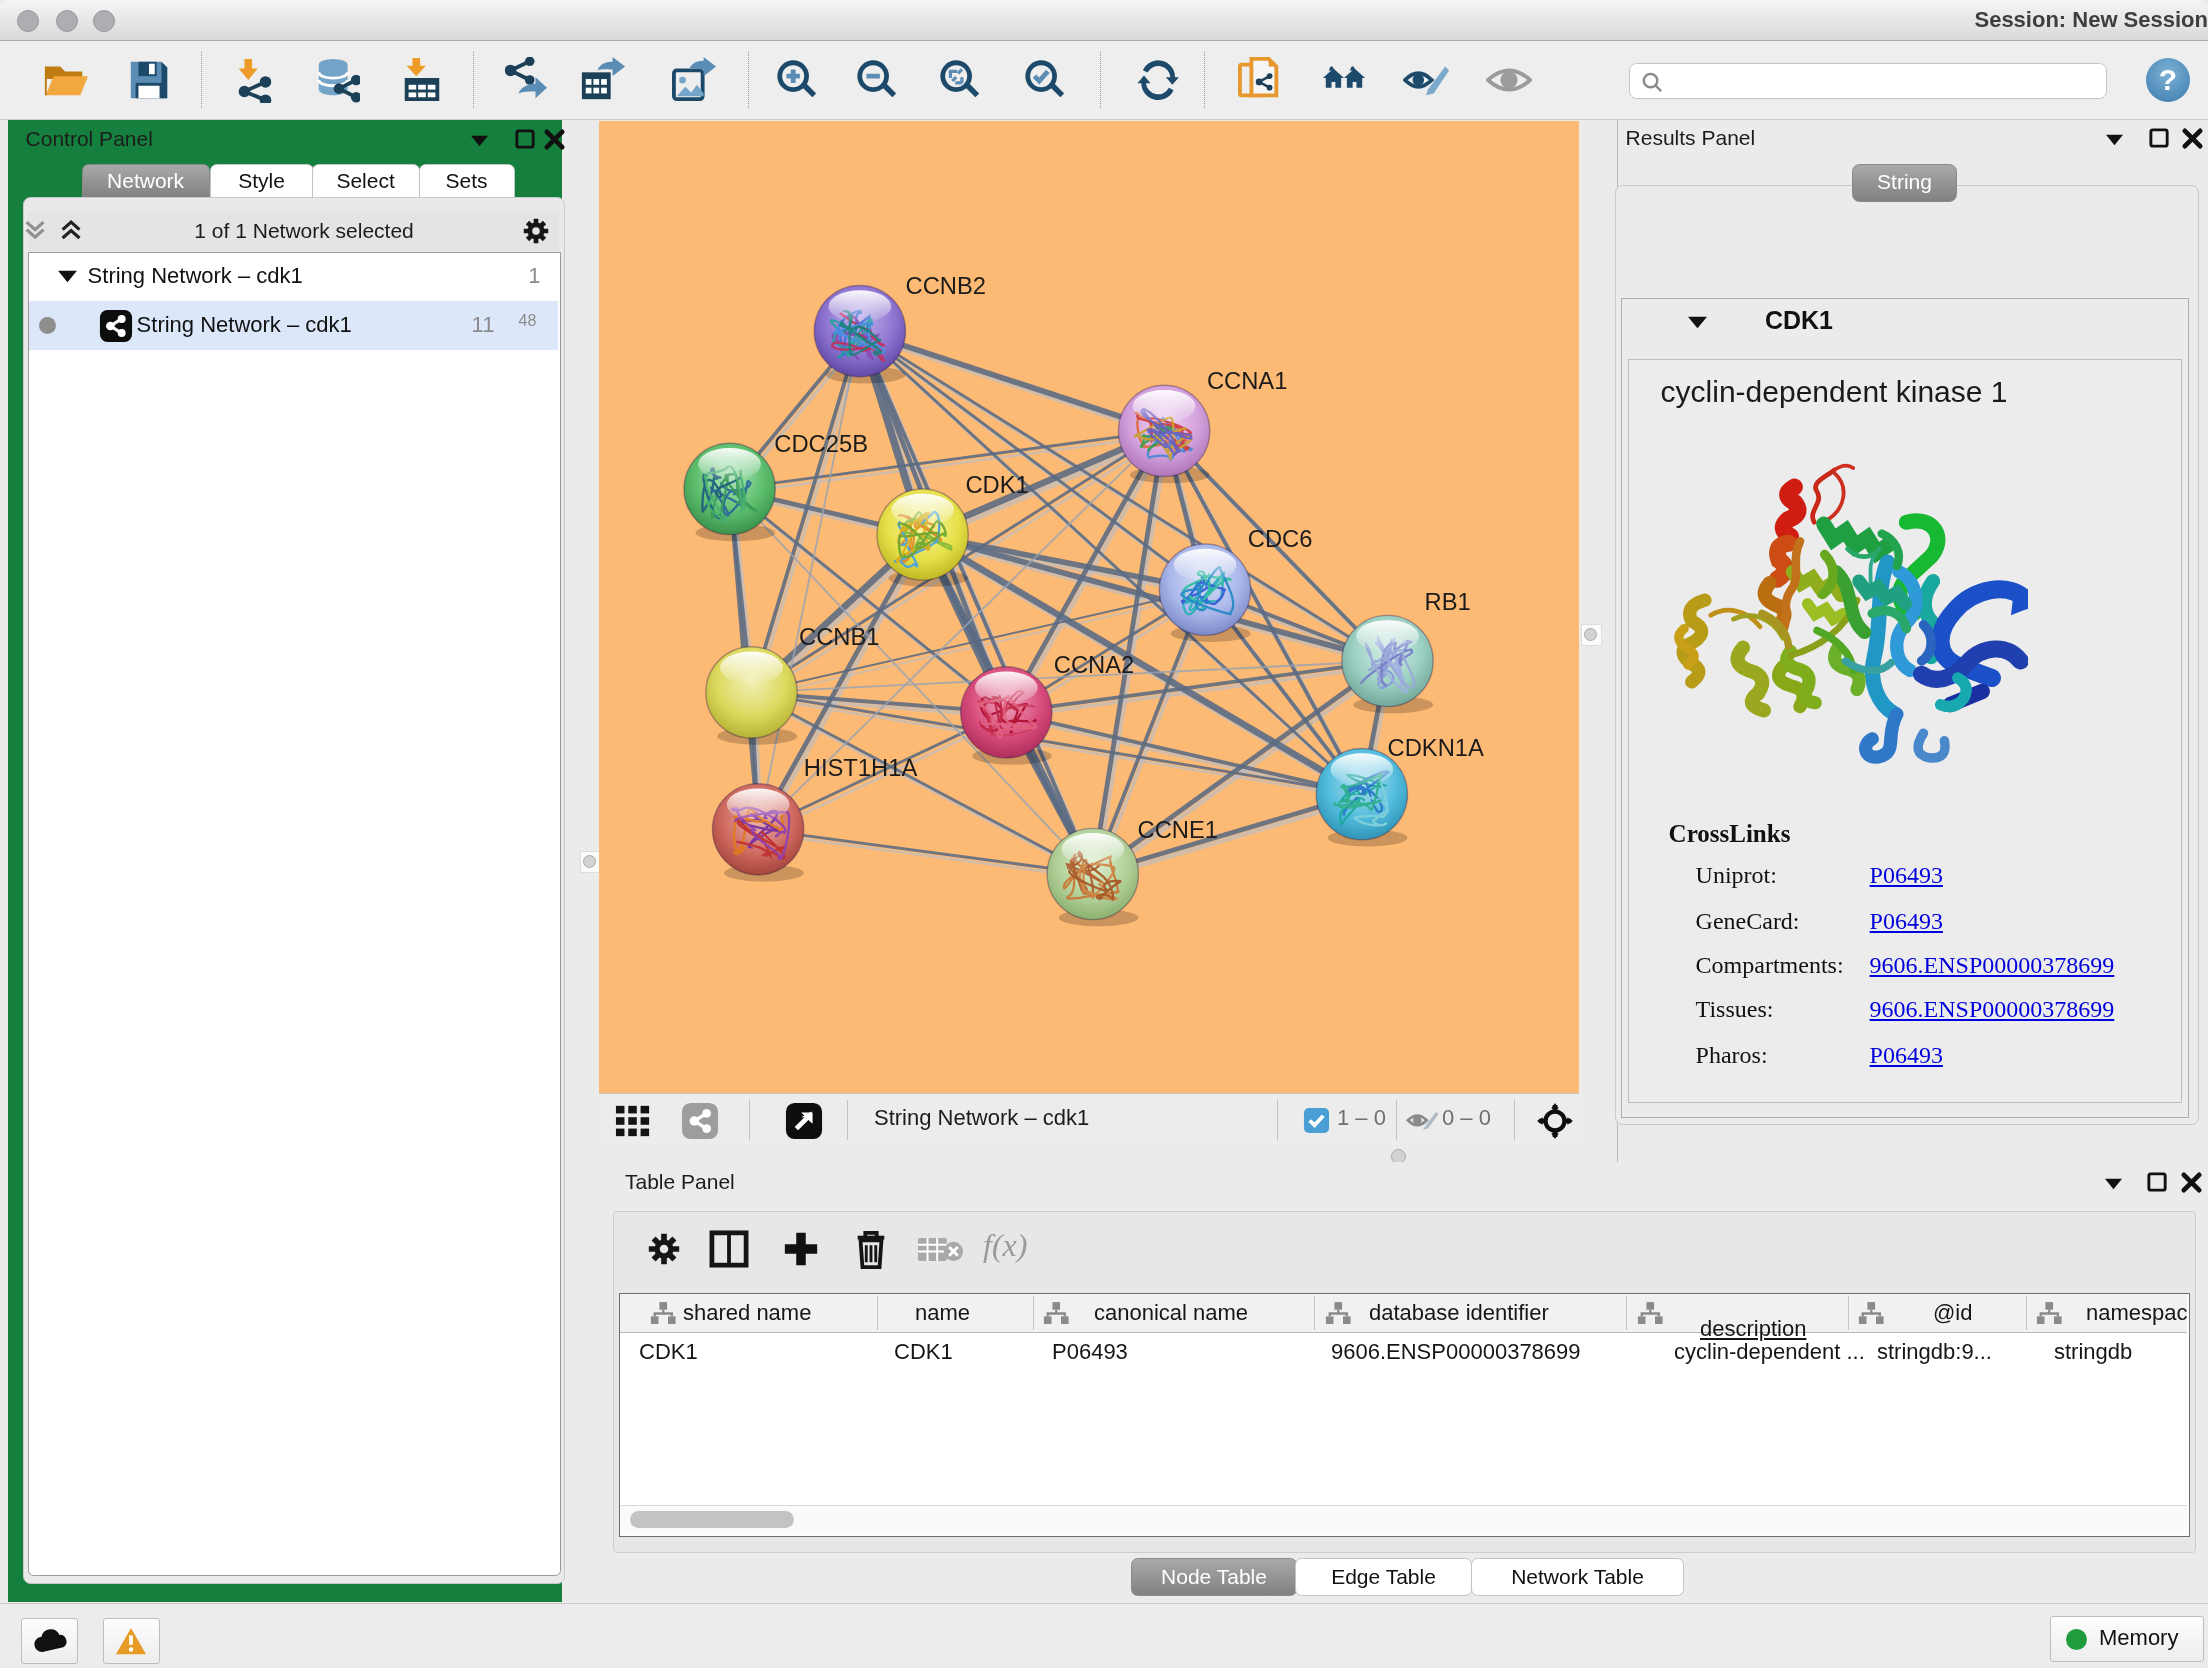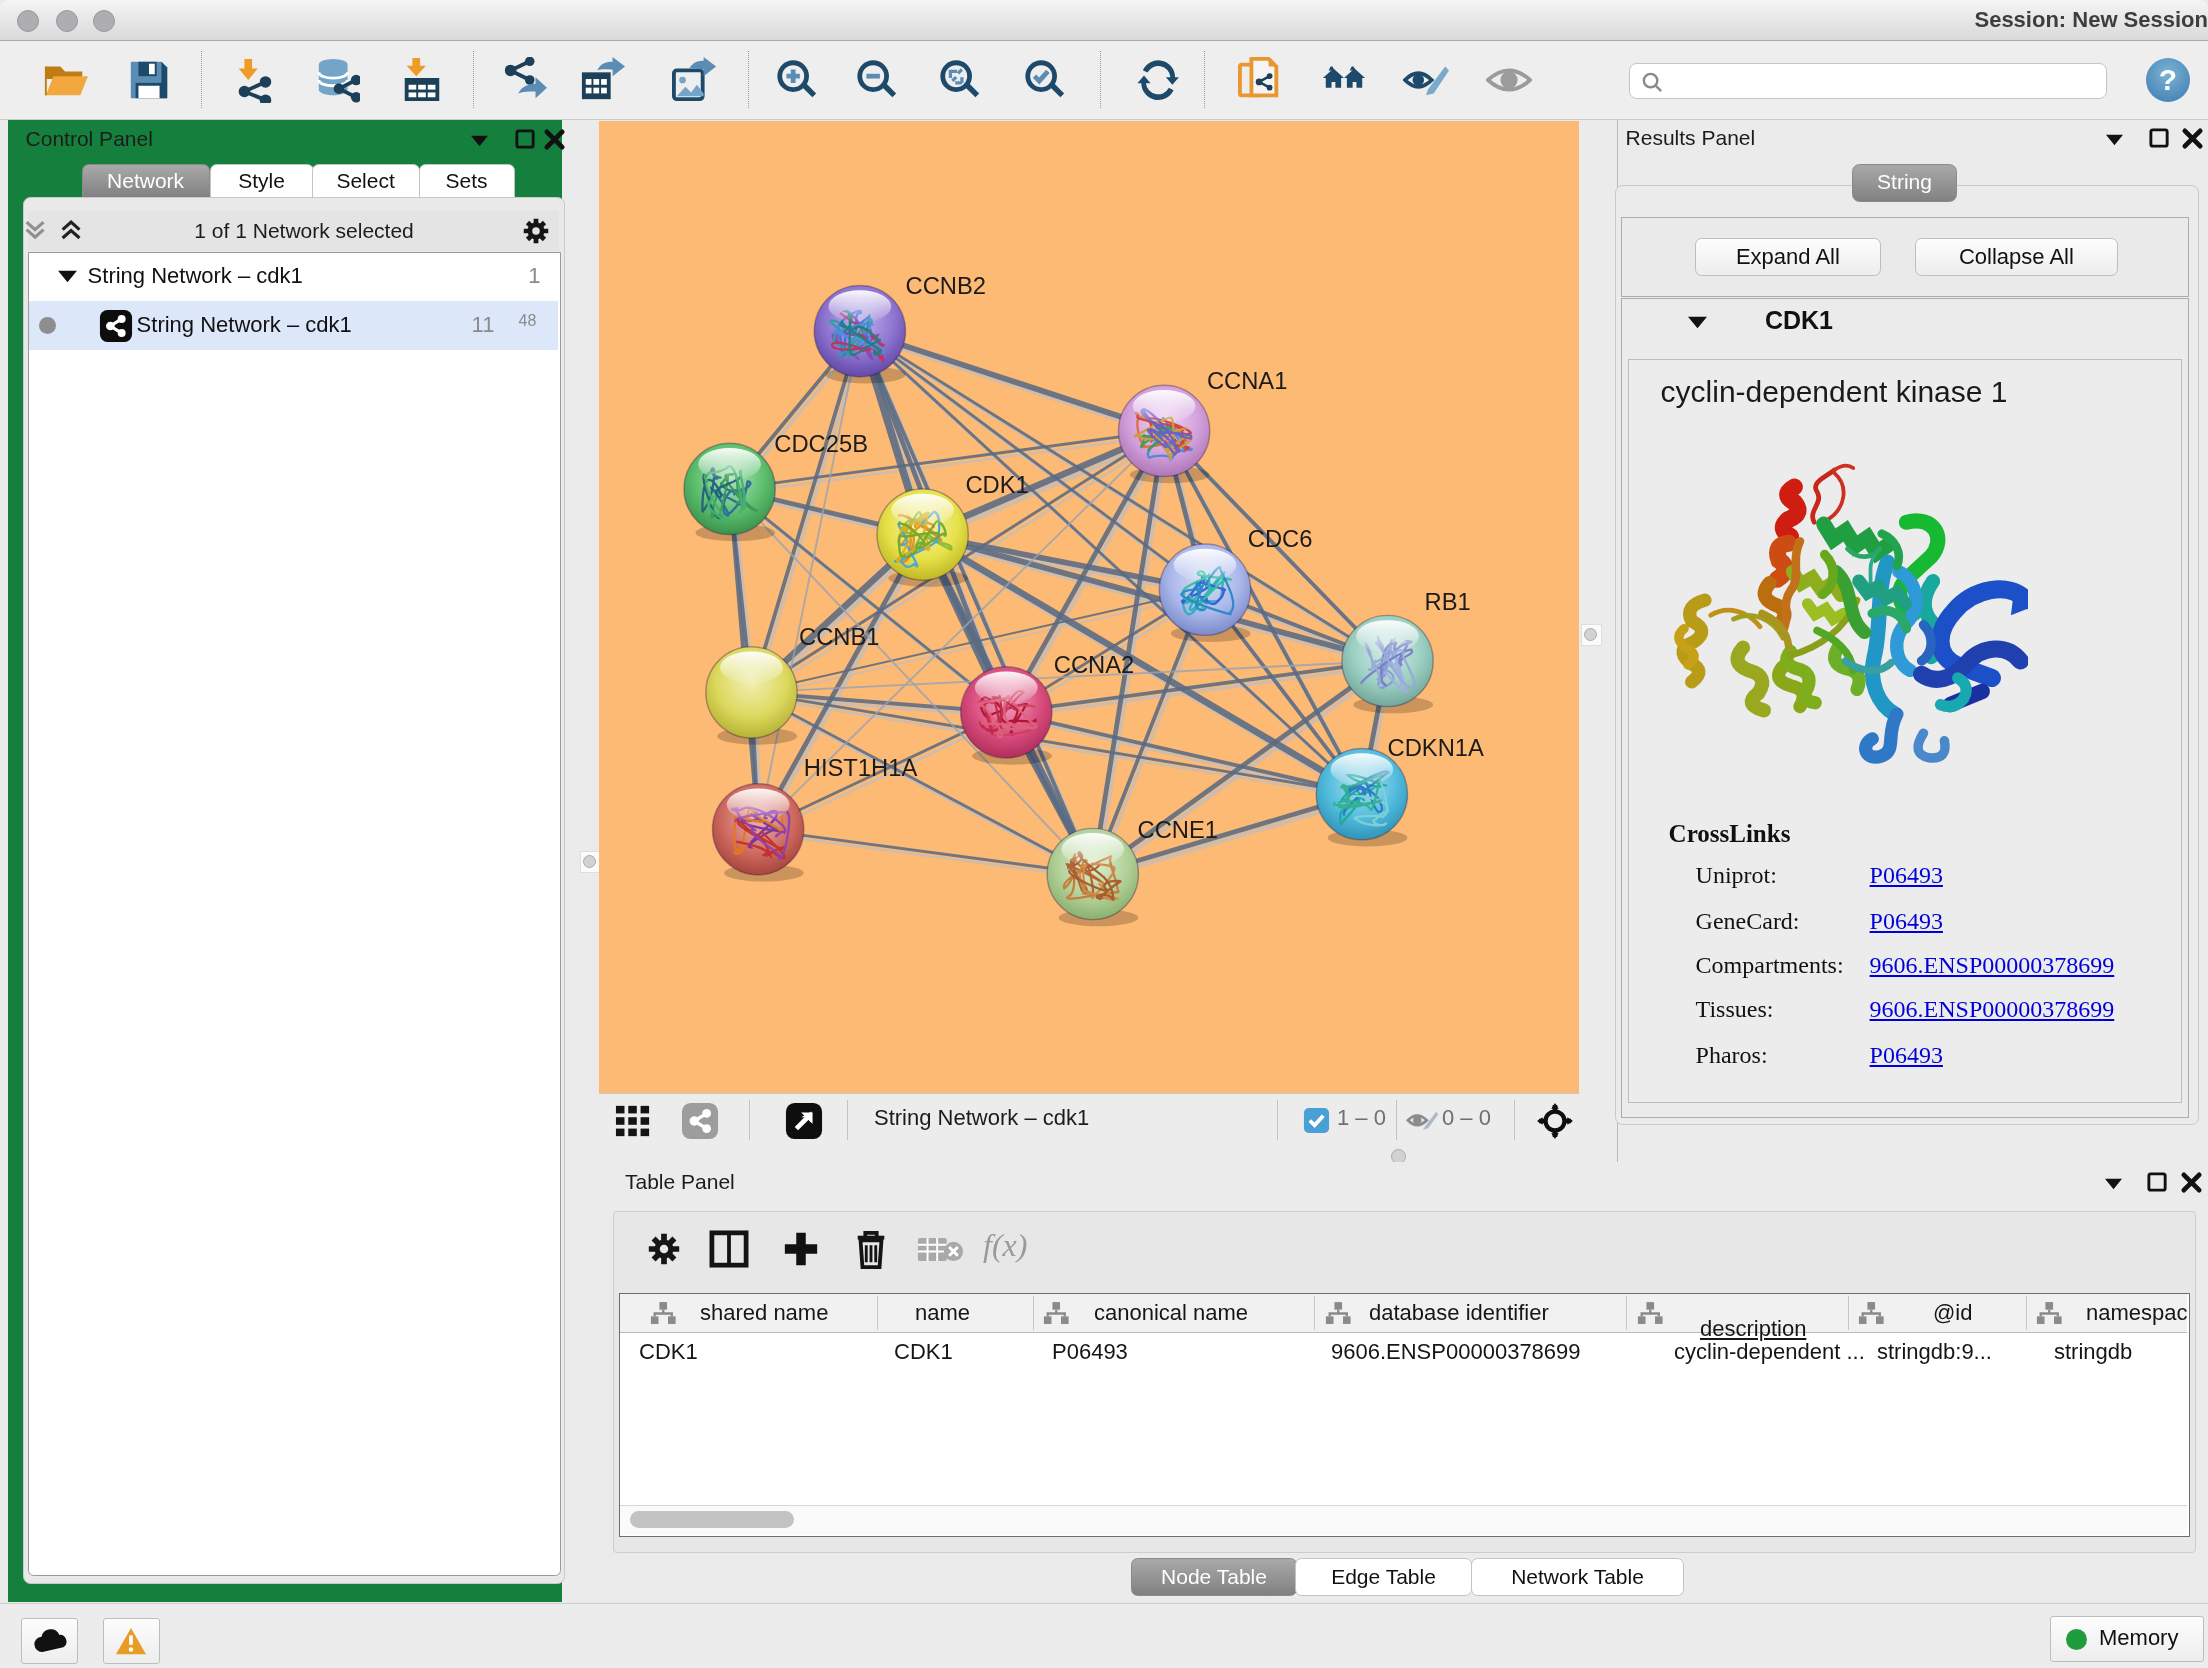--- a/index.html
+++ b/index.html
@@ -586,24 +586,20 @@
         <path d="M3 4 h18 l-9 11z" fill="#111"></path>
       </svg>
     <svg class="abs" style="left:530px;top:6.7px;" width="23" height="23" viewBox="0 0 24 24">
         <rect x="3" y="3" width="17" height="17" rx="2" fill="none" stroke="#111" stroke-width="3"></rect>
       </svg>
     <svg class="abs" style="left:563px;top:6.7px;" width="23" height="23" viewBox="0 0 24 24">
         <path d="M4 4 L20 20 M20 4 L4 20" stroke="#111" stroke-width="5" stroke-linecap="round"></path>
       </svg>
     <div class="box" style="left:-2.9px;top:65px;width:582px;height:938px;background:#ebebeb;border-radius:7.6px;border-color:#c9c9c9;"></div>
     <div class="tab tabsel" style="left:234px;top:44px;width:103px;line-height:34px;height:36px;border-radius:7.6px;">String</div>
-    <div class="box" style="left:2.9px;top:97px;width:566px;height:78px;background:#eaeaea;border-color:#adadad;">
-      <div class="sbtn" style="left:73px;top:20px;width:184px;height:36px;border-radius:6.7px;text-align:center;line-height:36px;font-size:22px;color:#111;">Expand All</div>
-      <div class="sbtn" style="left:293px;top:20px;width:201px;height:36px;border-radius:6.7px;text-align:center;line-height:36px;font-size:22px;color:#111;">Collapse All</div>
-    </div>
     <div class="box" style="left:2.9px;top:178px;width:566px;height:818px;background:#ebebeb;border-color:#adadad;">
       <svg class="abs" style="left:63px;top:14.3px;" width="25" height="19" viewBox="0 0 26 20">
           <path d="M3 4 h20 l-10 12z" fill="#111"></path>
         </svg>
       <div class="abs" style="left:143px;top:6.7px;font-size:25px;font-weight:bold;color:#111;">CDK1</div>
       <div class="box" style="left:5.7px;top:60px;width:552px;height:742px;background:#ececec;border-color:#bdbdbd;">
         <div class="abs" style="left:32px;top:15px;font-size:30px;color:#1a1a1a;">cyclin-dependent kinase 1</div>
         <svg class="abs" style="left:19px;top:67px;" width="380" height="371" viewBox="0 0 400 390">
           <g fill="none" stroke-linecap="round">
             <path d="M175 100 C168 88 185 80 178 68 C171 58 188 52 196 45" stroke="#c82818" stroke-width="5"></path>
@@ -715,21 +711,21 @@
       <div class="abs" style="left:1228px;top:1.9px;height:34px;border-left:1px solid #c6c6c6;"></div>
       <div class="abs" style="left:1406px;top:1.9px;height:34px;border-left:1px solid #c6c6c6;"></div>
       <svg class="abs" style="left:28.5px;top:6.7px;" width="28.5" height="25" viewBox="0 0 30 26">
           <g fill="#8a8a8a">
             <rect x="11" y="1" width="8" height="8"></rect>
             <rect x="2" y="16" width="8" height="8"></rect>
             <rect x="20" y="16" width="8" height="8"></rect>
             <path d="M15 9 v4 M6 16 v-3 h18 v3 M15 9 v4" stroke="#8a8a8a" stroke-width="2.4" fill="none"></path>
           </g>
         </svg>
-      <div class="abs" style="left:80px;top:5.7px;font-size:22px;color:#161616;">shared name</div>
+      <div class="abs" style="left:63px;top:5.7px;font-size:22px;color:#161616;">shared name</div>
       <div class="abs" style="left:295px;top:5.7px;font-size:22px;color:#161616;">name</div>
       <svg class="abs" style="left:422px;top:6.7px;" width="28.5" height="25" viewBox="0 0 30 26">
           <g fill="#8a8a8a">
             <rect x="11" y="1" width="8" height="8"></rect>
             <rect x="2" y="16" width="8" height="8"></rect>
             <rect x="20" y="16" width="8" height="8"></rect>
             <path d="M6 16 v-3 h18 v3 M15 9 v4" stroke="#8a8a8a" stroke-width="2.4" fill="none"></path>
           </g>
         </svg>
       <div class="abs" style="left:474px;top:5.7px;font-size:22px;color:#161616;">canonical name</div>

